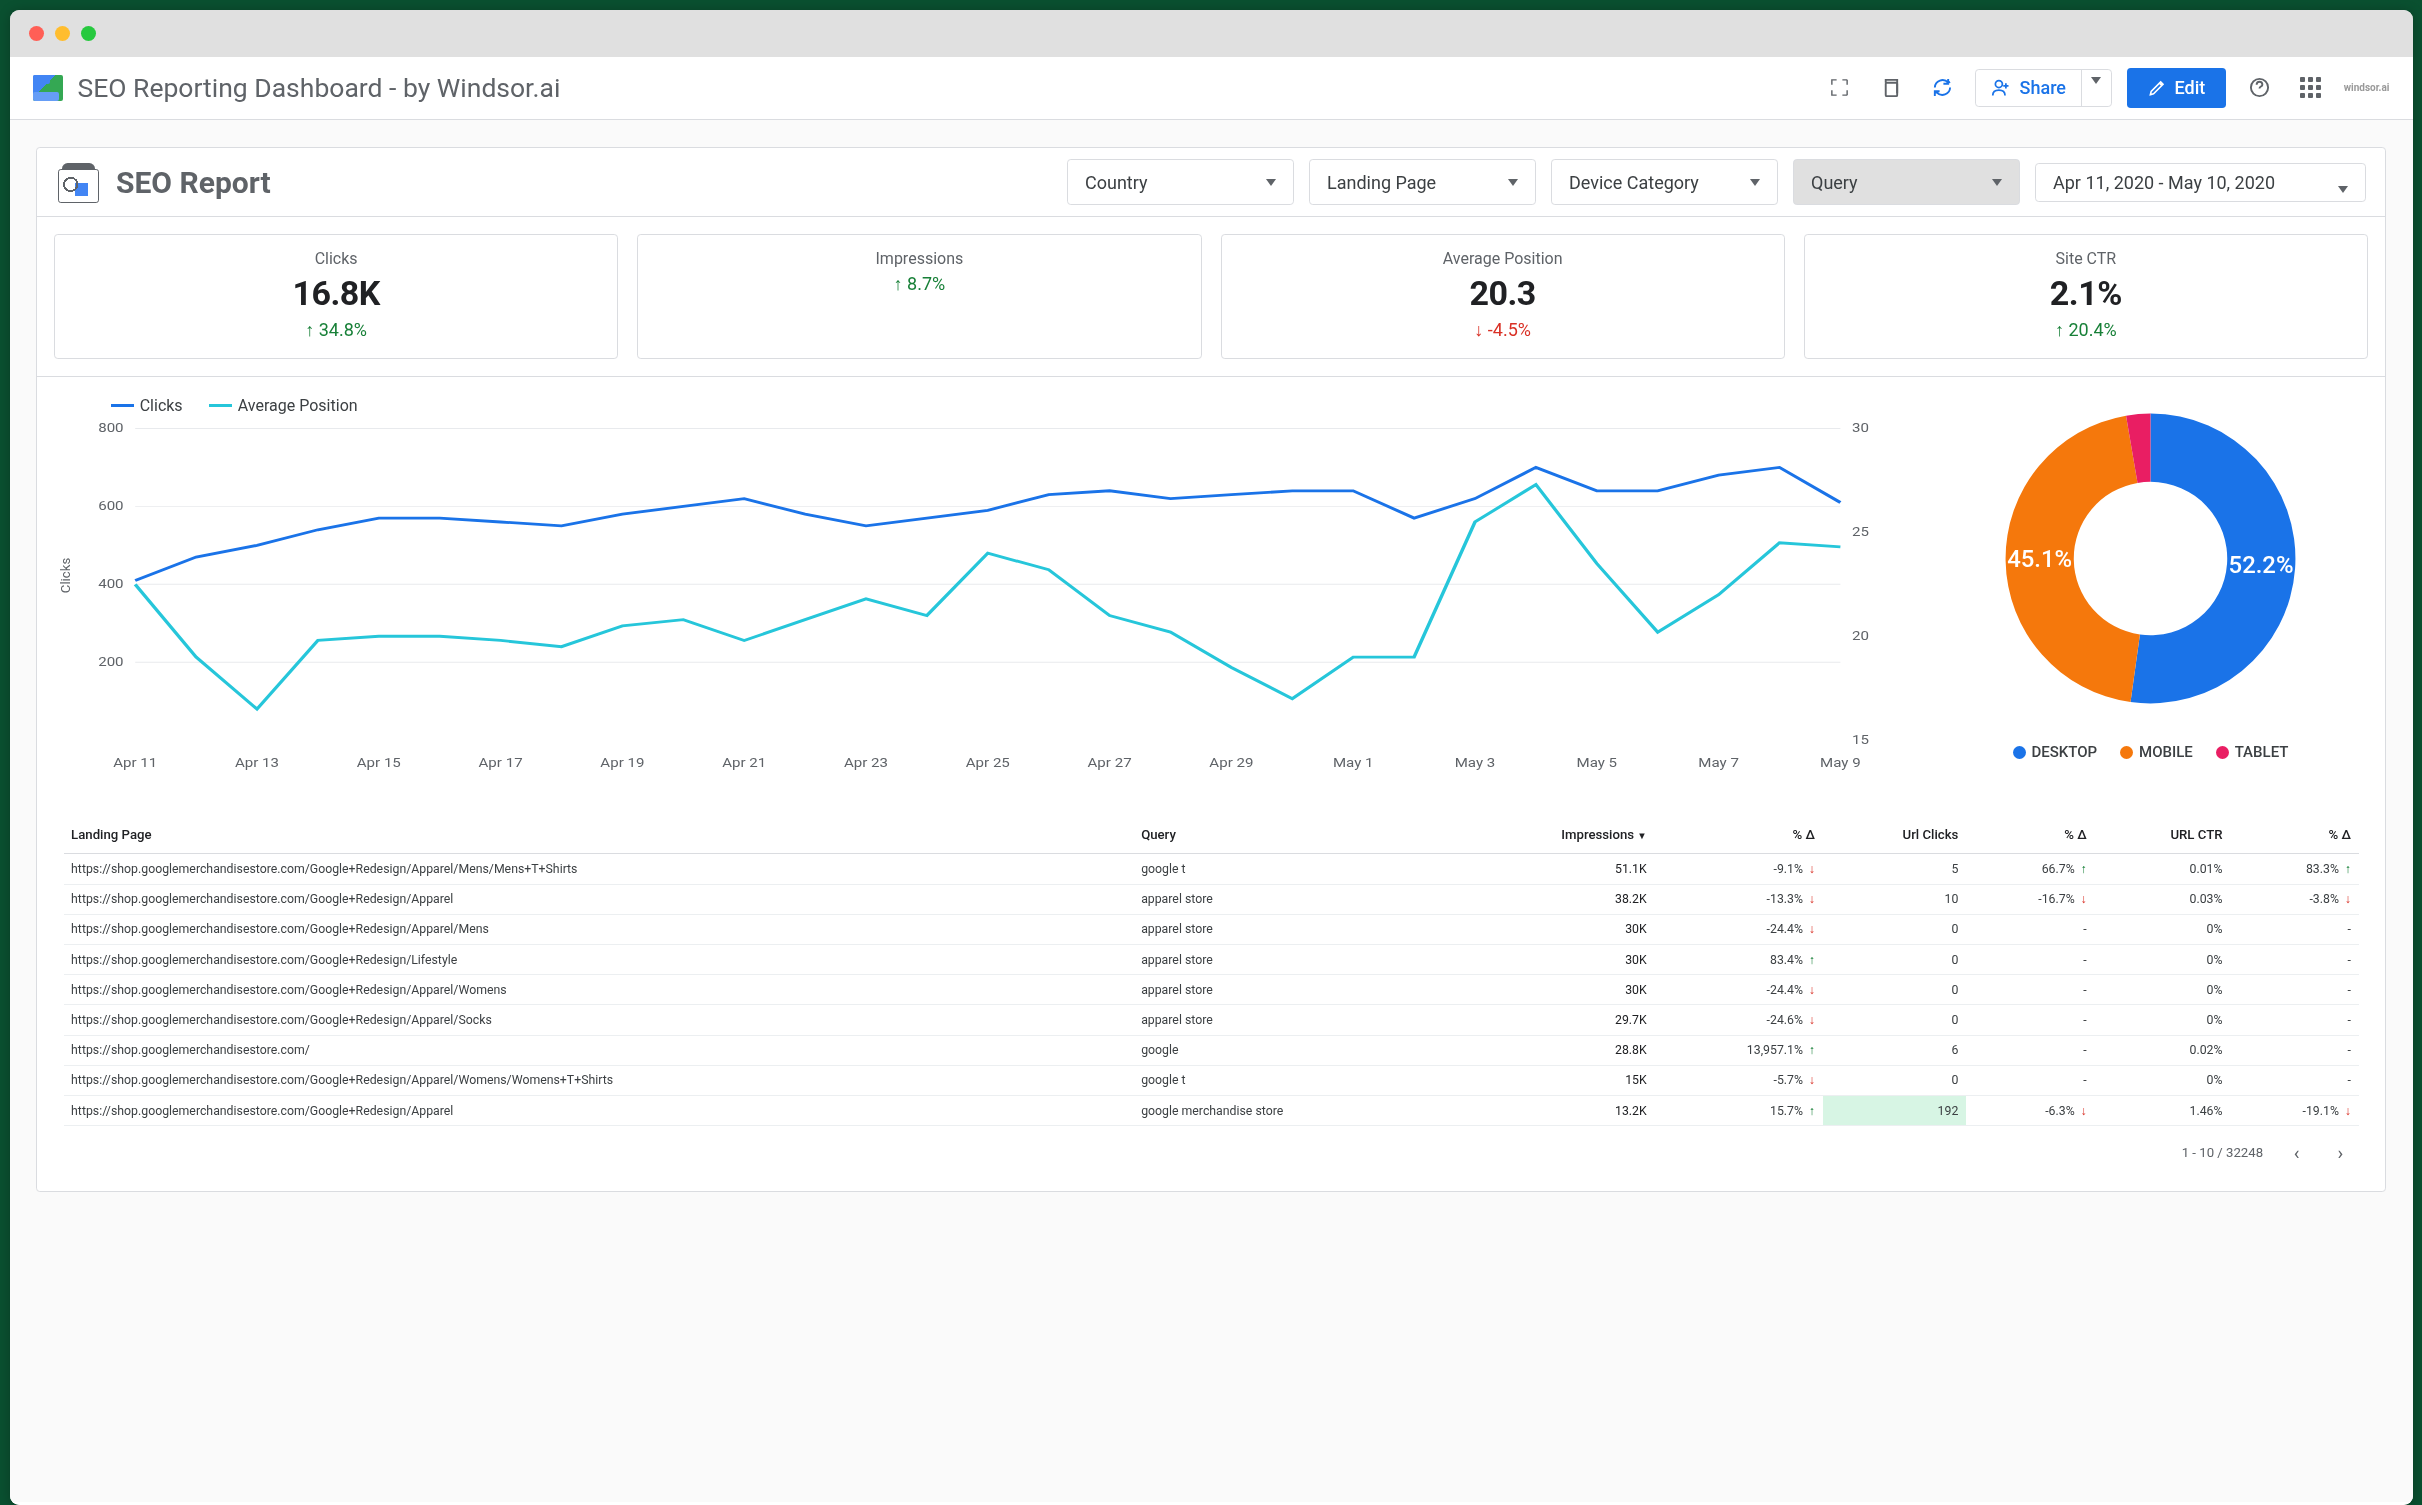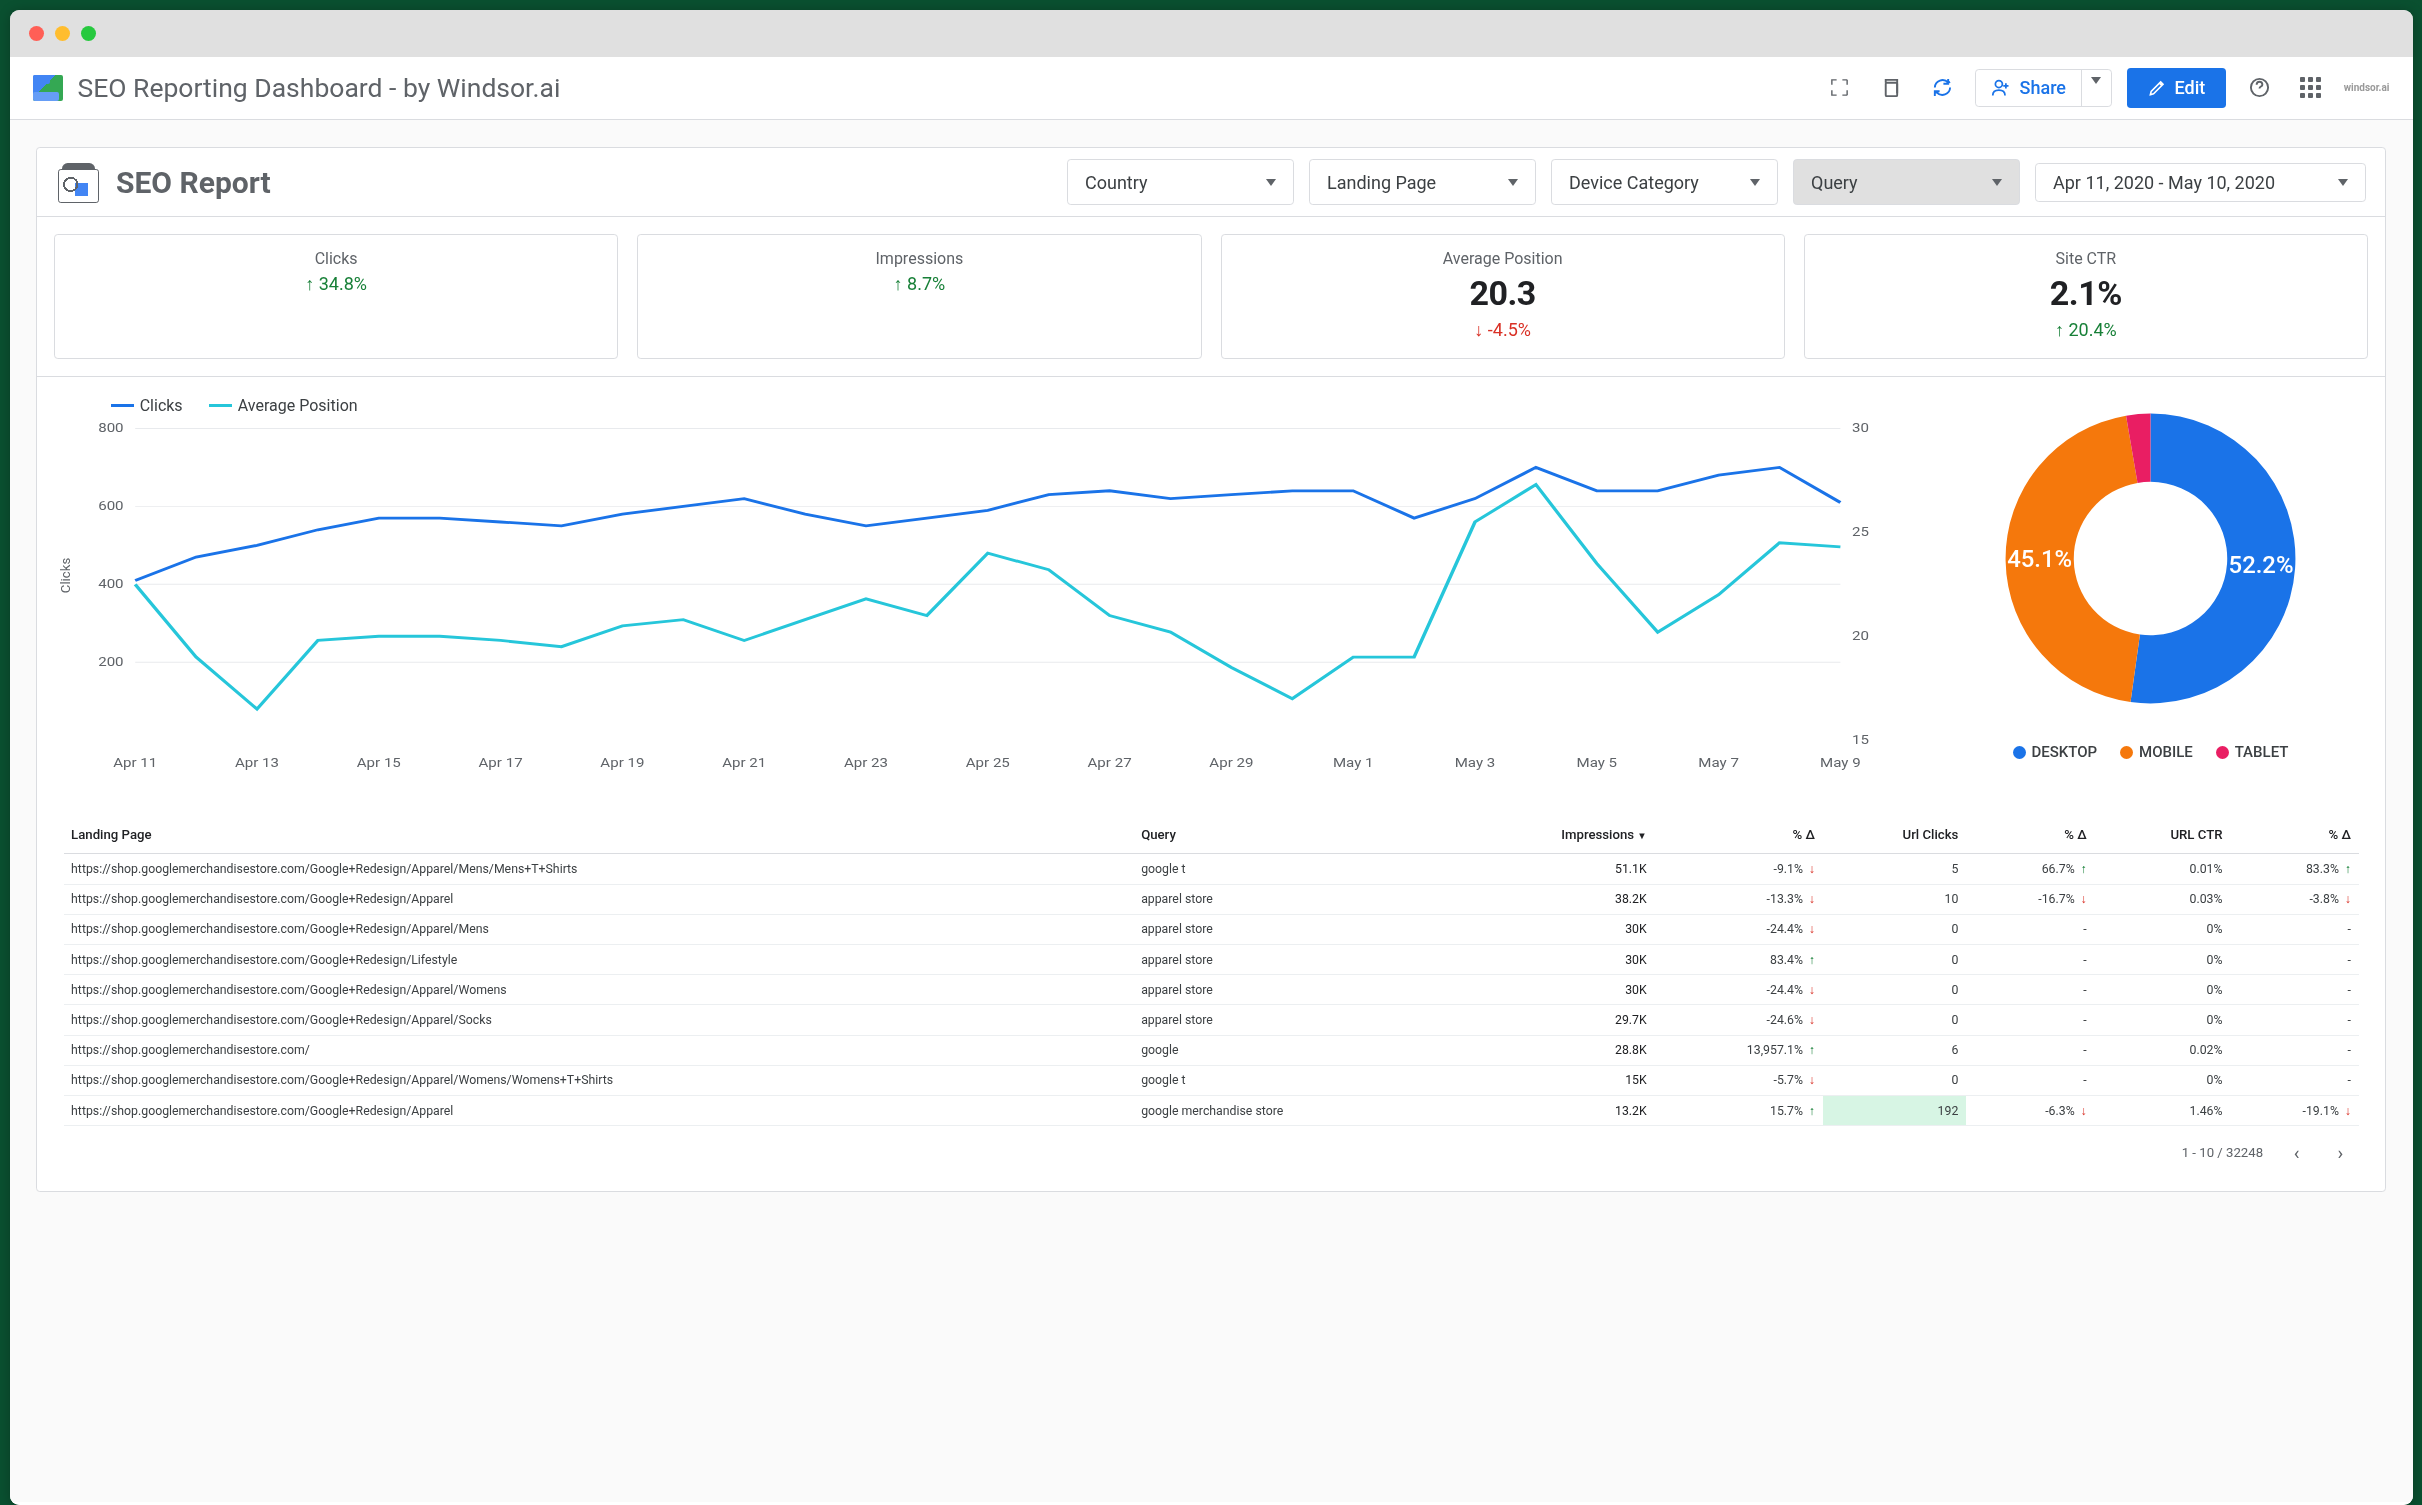--- a/index.html
+++ b/index.html
@@ -28,21 +28,21 @@
     .report { background:#fff; border:0.9px solid #dadce0; border-radius:3.8px; }
     .report-header { display:flex; align-items:center; padding:11.4px 19px; border-bottom:0.9px solid #dadce0; gap:15px; }
     .seo-icon { width:45px; height:45px; position:relative; }
     .seo-icon::before{content:"";position:absolute;top:3.8px;left:5.7px;right:5.7px;height:5.7px;border-radius:5.7px 5.7px 0 0;background:#5f6368}
     .seo-icon::after{content:"";position:absolute;top:9.5px;left:1.9px;right:1.9px;bottom:1.9px;border:1.9px solid #5f6368;border-radius:2.8px;background:
       radial-gradient(circle at 30% 45%,transparent 5.7px,#5f6368 5.7px,#5f6368 7.6px,transparent 7.6px),
       linear-gradient(#4285f4 0 0) 60% 70%/13.2px 13.2px no-repeat;}
     .report-title { font-size:30px; font-weight:700; color:#5f6368; flex:1;}
     .filter-btn { display:flex; align-items:center; gap:9.5px; border:0.9px solid #dadce0; border-radius:3.8px; padding:11.4px 17px; cursor:pointer; min-width:227px; justify-content:space-between; font-size:18px; color:#3c4043;}
     .filter-btn.active { background:#e0e0e0;}
-    .daterange { display:flex; align-items:center; border:0.9px solid #dadce0; border-radius:3.8px; padding:8px 17px; cursor:pointer; min-width:331px; justify-content:space-between; font-size:18px; color:#3c4043;}
+    .daterange { display:flex; align-items:flex-end; border:0.9px solid #dadce0; border-radius:3.8px; padding:8px 17px; cursor:pointer; min-width:331px; justify-content:space-between; font-size:18px; color:#3c4043;}
     .caret { width:0;height:0;border-left:5.7px solid transparent;border-right:5.7px solid transparent;border-top:7.6px solid #5f6368;}
     .kpis { display:flex; gap:19px; padding:17px; border-bottom:0.9px solid #dadce0;}
     .kpi { flex:1; border:0.9px solid #dadce0; border-radius:3.8px; padding:13.2px 0 17px; text-align:center;}
     .kpi-label { font-size:16px; color:#5f6368; margin-bottom:5.7px;}
     .kpi-value { font-size:34px; font-weight:700; color:#202124; margin-bottom:5.7px; letter-spacing:-0.5px;}
     .kpi-delta { font-size:18px; }
     .delta-up{color:#188038} .delta-up::before{content:"↑ ";font-weight:bold}
     .delta-down{color:#d93025} .delta-down::before{content:"↓ ";font-weight:bold}
     .charts { display:flex; padding:11.4px 17px; gap:23px;}
     .linechart { flex:1; position:relative; height:397px;}
@@ -167,20 +167,21 @@
             </div>
           <div class="daterange">
               <span>Apr 11, 2020 - May 10, 2020</span>
               <div class="caret"></div>
             </div>
         </div>
 
         <div class="kpis" id="kpi-container">
             <div class="kpi">
               <div class="kpi-label">Clicks</div>
+  <div class="kpi-value">16.8K</div>
   <div class="kpi-delta delta-up">34.8%</div>
             </div>
             <div class="kpi">
               <div class="kpi-label">Impressions</div>
   <div class="kpi-delta delta-up">8.7%</div>
             </div>
             <div class="kpi">
               <div class="kpi-label">Average Position</div>
   <div class="kpi-value">20.3</div>
   <div class="kpi-delta delta-down">-4.5%</div>

